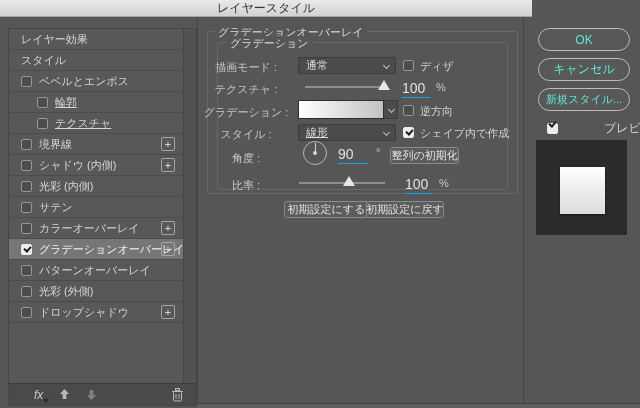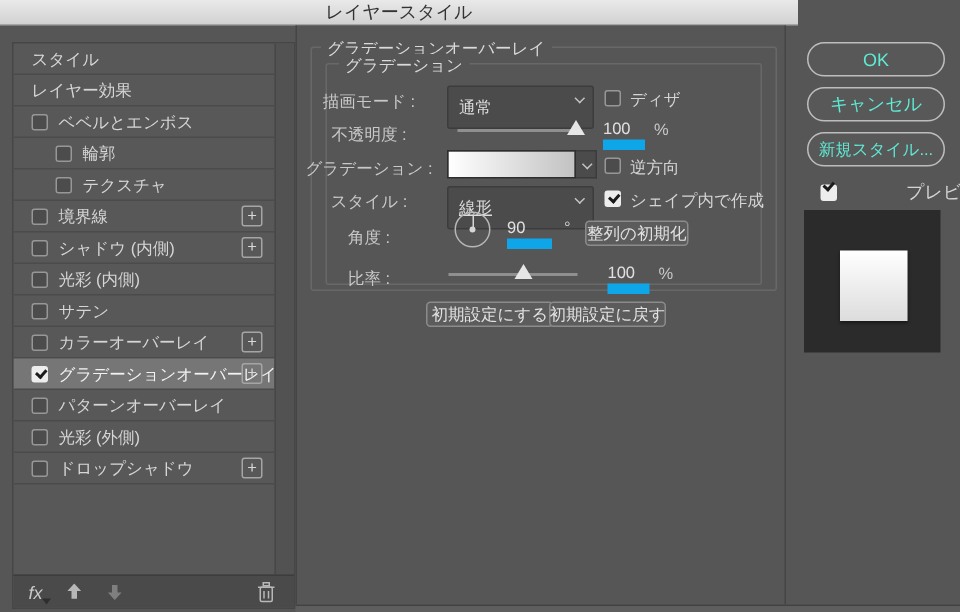--- a/index.html
+++ b/index.html
@@ -12,68 +12,68 @@
     background:linear-gradient(#e9e9e9,#d2d2d2); border-bottom:1px solid #a6a6a6;
     display:flex; align-items:center; justify-content:center;
     font-size:12px; color:#333; }
 
   
   .sidebar { position:absolute; left:8px; top:28px; width:189px; height:378px;
     background:#585858; border:1px solid #464646; }
   .list { position:absolute; left:0; top:0; right:13px; bottom:22px; overflow:hidden; }
   .srow { position:relative; height:21px; display:flex; align-items:center;
     border-bottom:1px solid #4b4b4b; padding-left:12px; font-size:11px; color:#d6d6d6; cursor:default; }
-  .srow.indent { padding-left:28px; }
+  .srow.indent { padding-left:28px;text-decoration:underline; }
   .srow.selected { background:#767676; color:#f2f2f2; }
   .cb { width:11px; height:11px; border:1px solid #979797; border-radius:2px;
     background:#4c4c4c; margin-right:7px; position:relative; flex:0 0 auto; }
   .cb.checked { background:#ededed; border-color:#ededed; }
   .cb.checked::after { content:""; position:absolute; left:2px; top:1px; width:5px; height:3px;
     border-left:2px solid #1b1b1b; border-bottom:2px solid #1b1b1b; transform:rotate(-48deg); }
   .slabel { white-space:nowrap; }
   .plus { position:absolute; right:8px; top:3px; width:14px; height:14px;
     border:1px solid #a5a5a5; border-radius:2px; color:#d8d8d8; font-size:11px;
     line-height:12px; text-align:center; }
   .scrolltrack { position:absolute; right:0; top:0; width:13px; bottom:22px;
     background:#525252; border-left:1px solid #474747; }
   .sidebar-footer { position:absolute; left:0; right:0; bottom:0; height:22px;
     background:#4a4a4a; border-top:1px solid #3d3d3d; display:flex; align-items:center; }
-  .fx { font-style:italic; font-size:12px; color:#c9c9c9; margin-left:10px; position:relative; }
+  .fx { font-style:italic; font-size:12px; color:#c9c9c9; margin-left:25px; position:relative; }
   .fx::after { content:""; position:absolute; right:-6px; bottom:-1px;
     border-left:3px solid transparent; border-right:3px solid transparent; border-top:4px solid #2e2e2e; }
   .foot-ic { margin-left:16px; }
   .trash { position:absolute; right:12px; top:4px; }
 
   
   .panel { position:absolute; left:197px; top:17px; width:327px; height:386px;
     border-left:1px solid #454545; border-right:1px solid #454545; background:#565656; }
   .fs { position:absolute; border:1px solid #686868; border-radius:2px; }
   .fs-outer { left:9px; top:14px; width:311px; height:163px; }
   .fs-inner { left:19px; top:25px; width:291px; height:148px; }
   .legend { position:absolute; top:-7px; background:#565656; padding:0 4px;
     font-size:11px; color:#dadada; white-space:nowrap; }
   .fs-outer > .legend { left:6px; }
   .fs-inner > .legend { left:8px; }
 
   .flabel { position:absolute; width:88px; text-align:center; font-size:11px; color:#c8c8c8; }
-  .dropdown { position:absolute; width:98px; height:29px; background:#4b4b4b;
+  .dropdown { position:absolute; width:98px; height:17px; background:#4b4b4b;
     border:1px solid #3c3c3c; border-radius:2px; font-size:11px; color:#dcdcdc;
     display:flex; align-items:center; padding-left:7px; }
   .chev { position:absolute; right:6px; top:5px; width:5px; height:5px;
     border-right:1.5px solid #c4c4c4; border-bottom:1.5px solid #c4c4c4; transform:rotate(45deg); }
   .cb2 { position:absolute; width:11px; height:11px; border:1px solid #979797; border-radius:2px; background:#4c4c4c; }
   .cb2.checked { background:#ededed; border-color:#ededed; }
   .cb2.checked::after { content:""; position:absolute; left:2px; top:1px; width:5px; height:3px;
     border-left:2px solid #1b1b1b; border-bottom:2px solid #1b1b1b; transform:rotate(-48deg); }
   .cblabel { position:absolute; font-size:11px; color:#d4d4d4; white-space:nowrap; }
   .track { position:absolute; height:2px; background:#8f8f8f; }
   .thumb { position:absolute; width:0; height:0; border-left:6px solid transparent;
     border-right:6px solid transparent; border-bottom:10px solid #e6e6e6; }
-  .vfield { position:absolute; width:28px; font-size:11px; color:#e0e0e0;
-    border-bottom:7px solid #0ea5e9; padding-bottom:1px; }
+  .vfield { position:absolute; width:28px; font-size:14px; color:#e0e0e0;
+    border-bottom:1px solid #0ea5e9; padding-bottom:1px; }
   .unit { position:absolute; font-size:11px; color:#c8c8c8; }
   .gswatch { position:absolute; width:86px; height:19px; border:1px solid #2e2e2e;
     background:linear-gradient(to right,#ffffff,#c2c2c2); }
   .gdrop { position:absolute; width:14px; height:19px; background:#4b4b4b;
     border:1px solid #3c3c3c; border-left:none; }
   .gdrop .chev { right:3px; top:6px; }
   .dial { position:absolute; width:24px; height:24px; border:1px solid #b7b7b7; border-radius:50%; }
   .dial::before { content:""; position:absolute; left:10.5px; top:1px; width:1px; height:10px; background:#d6d6d6; }
   .dial::after { content:""; position:absolute; left:9px; top:9px; width:4px; height:4px; background:#d6d6d6; border-radius:50%; }
   .pbtn { position:absolute; height:17px; background:#5c5c5c; border:1px solid #8b8b8b;
@@ -99,26 +99,26 @@
 <div class="window">
 
   <div class="titlebar">
     <span>レイヤースタイル</span>
   </div>
 
   <div class="sidebar">
     <div class="list" id="sidebar-list">
         <div class="srow">
 
+    <span class="slabel">レイヤー効果</span>
+
+  </div>
+        <div class="srow">
+
     <span class="slabel">スタイル</span>
-
-  </div>
-        <div class="srow">
-
-    <span class="slabel">レイヤー効果</span>
 
   </div>
         <div class="srow">
     <span class="cb"></span>
     <span class="slabel">ベベルとエンボス</span>
 
   </div>
         <div class="srow indent">
     <span class="cb"></span>
     <span class="slabel">輪郭</span>
@@ -201,21 +201,21 @@
         <span class="legend">グラデーション</span>
 
         <span class="flabel" style="left:-16px; top:17px;">描画モード :</span>
         <div class="dropdown" style="left:80px; top:14px;">
           <span>通常</span>
           <span class="chev"></span>
         </div>
         <span class="cb2" style="left:185px; top:17px;"></span>
         <span class="cblabel" style="left:202px; top:16px;">ディザ</span>
 
-        <span class="flabel" style="left:-16px; top:39px;">不透明度 :</span>
+        <span class="flabel" style="left:-16px; top:39px;">テクスチャ :</span>
         <div class="track" style="left:87px; top:43px; width:78px;"></div>
         <div class="thumb" style="left:160px; top:37px;"></div>
         <span class="vfield" style="left:184px; top:37px;">100</span>
         <span class="unit" style="left:218px; top:38px;">%</span>
 
         <span class="flabel" style="left:-16px; top:62px;">グラデーション :</span>
         <div class="gswatch" style="left:80px; top:57px;"></div>
         <div class="gdrop" style="left:166px; top:57px;">
           <span class="chev"></span>
         </div>

